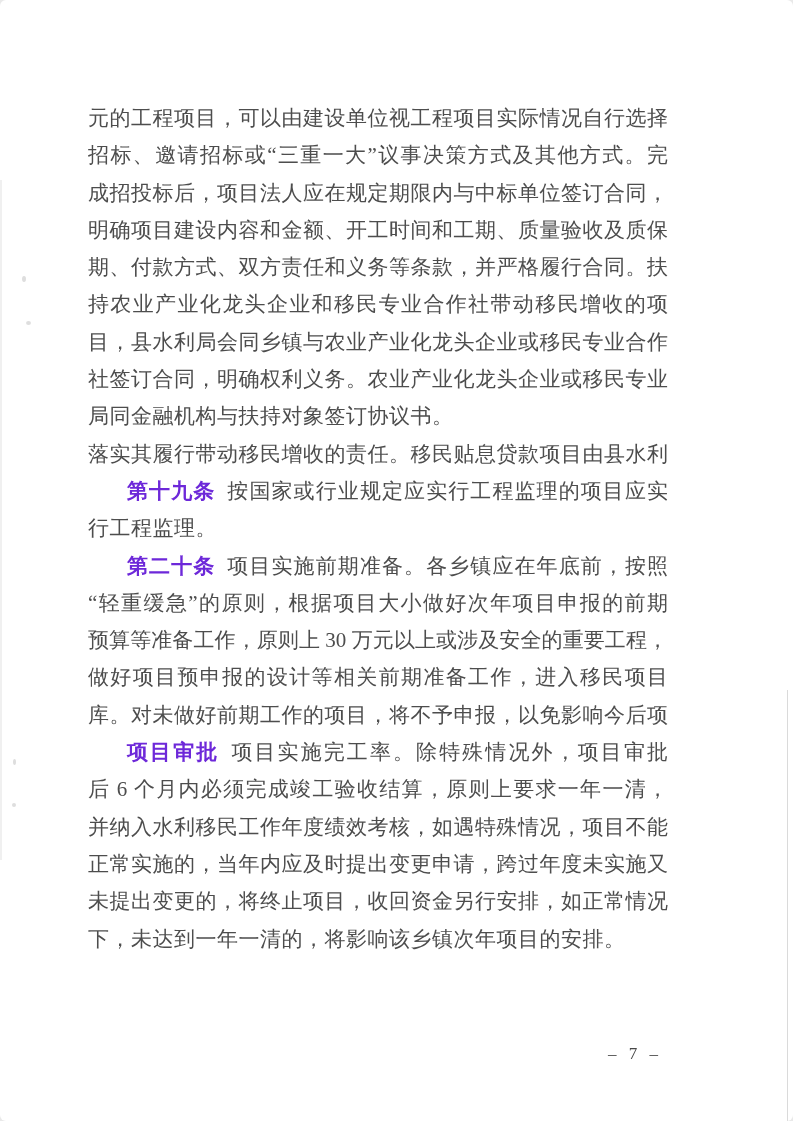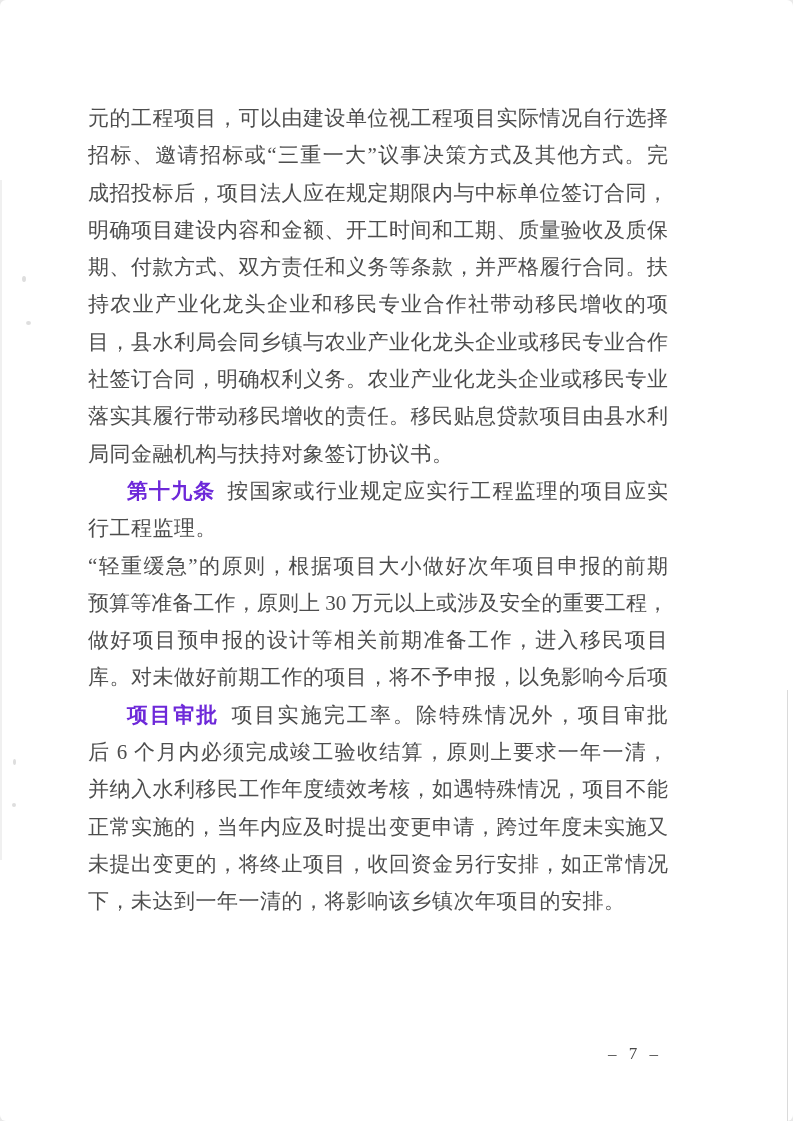--- a/index.html
+++ b/index.html
@@ -94,26 +94,27 @@
 
   <div class="text-block">
     <div class="line fill"><span>元的工程项目，可以由建设单位视工程项目实际情况自行选择</span></div>
     <div class="line fill"><span>招标、邀请招标或“三重一大”议事决策方式及其他方式。完</span></div>
     <div class="line fill"><span>成招投标后，项目法人应在规定期限内与中标单位签订合同，</span></div>
     <div class="line fill"><span>明确项目建设内容和金额、开工时间和工期、质量验收及质保</span></div>
     <div class="line fill"><span>期、付款方式、双方责任和义务等条款，并严格履行合同。扶</span></div>
     <div class="line fill"><span>持农业产业化龙头企业和移民专业合作社带动移民增收的项</span></div>
     <div class="line fill"><span>目，县水利局会同乡镇与农业产业化龙头企业或移民专业合作</span></div>
     <div class="line fill"><span>社签订合同，明确权利义务。农业产业化龙头企业或移民专业</span></div>
+    <div class="line"><span>局同金融机构与扶持对象签订协议书。</span></div>
     <div class="line fill"><span>落实其履行带动移民增收的责任。移民贴息贷款项目由县水利</span></div>
-    <div class="line"><span>局同金融机构与扶持对象签订协议书。</span></div>
 
     <div class="line fill indent"><span class="kw">第十九条</span><span>按国家或行业规定应实行工程监理的项目应实</span></div>
     <div class="line"><span>行工程监理。</span></div>
 
+    <div class="line fill indent"><span class="kw">第二十条</span><span>项目实施前期准备。各乡镇应在年底前，按照</span></div>
     <div class="line fill"><span>“轻重缓急”的原则，根据项目大小做好次年项目申报的前期</span></div>
     <div class="line fill"><span>预算等准备工作，原则上 30 万元以上或涉及安全的重要工程，</span></div>
     <div class="line fill"><span>做好项目预申报的设计等相关前期准备工作，进入移民项目</span></div>
     <div class="line fill"><span>库。对未做好前期工作的项目，将不予申报，以免影响今后项</span></div>
 
     <div class="line fill indent"><span class="kw">项目审批</span><span>项目实施完工率。除特殊情况外，项目审批</span></div>
     <div class="line fill"><span>后 6 个月内必须完成竣工验收结算，原则上要求一年一清，</span></div>
     <div class="line fill"><span>并纳入水利移民工作年度绩效考核，如遇特殊情况，项目不能</span></div>
     <div class="line fill"><span>正常实施的，当年内应及时提出变更申请，跨过年度未实施又</span></div>
     <div class="line fill"><span>未提出变更的，将终止项目，收回资金另行安排，如正常情况</span></div>

